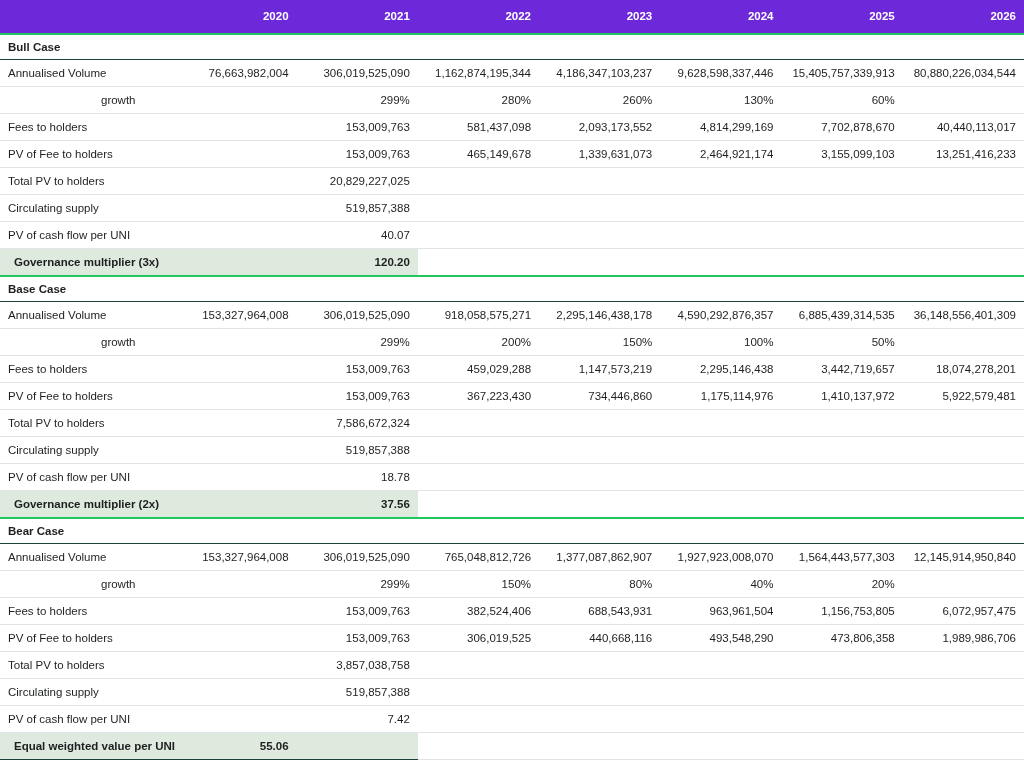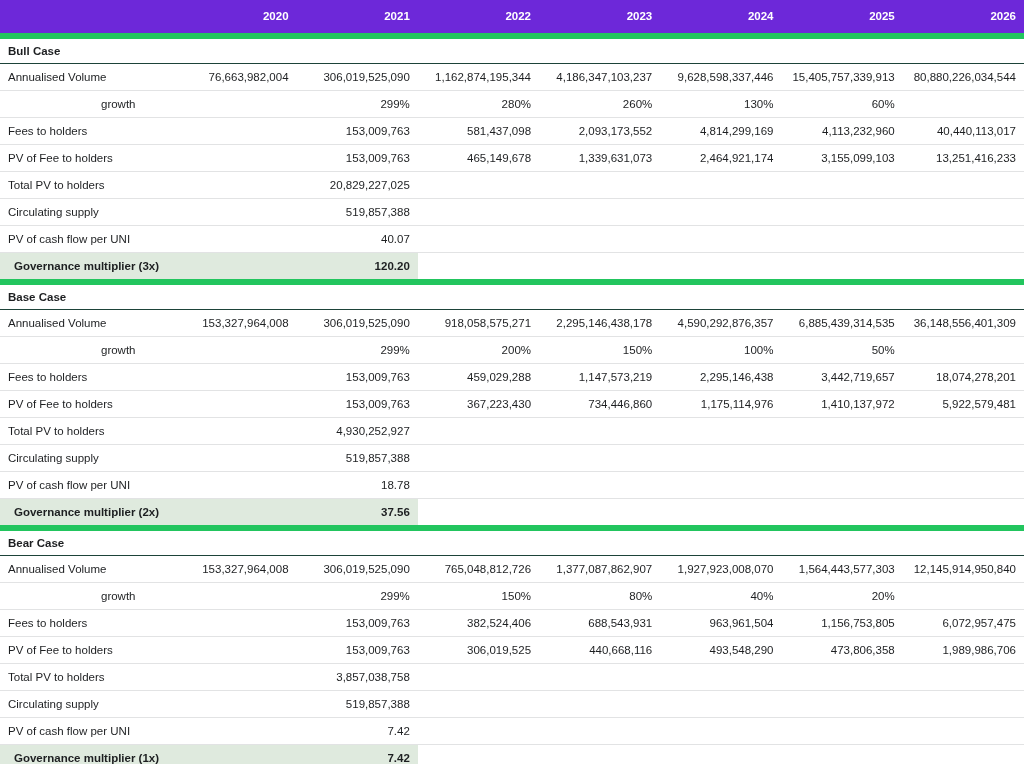--- a/index.html
+++ b/index.html
@@ -45,21 +45,21 @@
     height: 14px;
     vertical-align: middle;
     font-size: 11.5px;
   }
   tbody td.label {
     text-align: left;
   }
   tbody tr.section td {
     font-weight: bold;
     border-bottom: 1px solid #1d4339;
-    border-top: 6px solid #22c55e;
+    border-top: 2px solid #22c55e;
     padding-top: 5px;
     padding-bottom: 5px;
   }
   tbody tr.section td.label {
     color: #1d1f21;
   }
   tbody tr.growth td.label {
     padding-left: 101px;
     color: #1d1f21;
   }
@@ -140,21 +140,21 @@
         <td>60%</td>
         <td></td>
       </tr>
       <tr>
         <td class="label">Fees to holders</td>
         <td></td>
         <td>153,009,763</td>
         <td>581,437,098</td>
         <td>2,093,173,552</td>
         <td>4,814,299,169</td>
-        <td>4,113,232,960</td>
+        <td>7,702,878,670</td>
         <td>40,440,113,017</td>
       </tr>
       <tr>
         <td class="label">PV of Fee to holders</td>
         <td></td>
         <td>153,009,763</td>
         <td>465,149,678</td>
         <td>1,339,631,073</td>
         <td>2,464,921,174</td>
         <td>3,155,099,103</td>
@@ -246,21 +246,21 @@
         <td>153,009,763</td>
         <td>367,223,430</td>
         <td>734,446,860</td>
         <td>1,175,114,976</td>
         <td>1,410,137,972</td>
         <td>5,922,579,481</td>
       </tr>
       <tr>
         <td class="label">Total PV to holders</td>
         <td></td>
-        <td>4,930,252,927</td>
+        <td>7,586,672,324</td>
         <td></td>
         <td></td>
         <td></td>
         <td></td>
         <td></td>
       </tr>
       <tr>
         <td class="label">Circulating supply</td>
         <td></td>
         <td>519,857,388</td>
@@ -363,30 +363,20 @@
       <tr>
         <td class="label">PV of cash flow per UNI</td>
         <td></td>
         <td>7.42</td>
         <td></td>
         <td></td>
         <td></td>
         <td></td>
         <td></td>
       </tr>
-      <tr class="highlight">
-        <td class="label">Governance multiplier (1x)</td>
-        <td></td>
-        <td>7.42</td>
-        <td class="blank-cell"></td>
-        <td class="blank-cell"></td>
-        <td class="blank-cell"></td>
-        <td class="blank-cell"></td>
-        <td class="blank-cell"></td>
-      </tr>
       <tr class="highlight final">
         <td class="label">Equal weighted value per UNI</td>
         <td>55.06</td>
         <td></td>
         <td class="blank-cell"></td>
         <td class="blank-cell"></td>
         <td class="blank-cell"></td>
         <td class="blank-cell"></td>
         <td class="blank-cell"></td>
       </tr>

